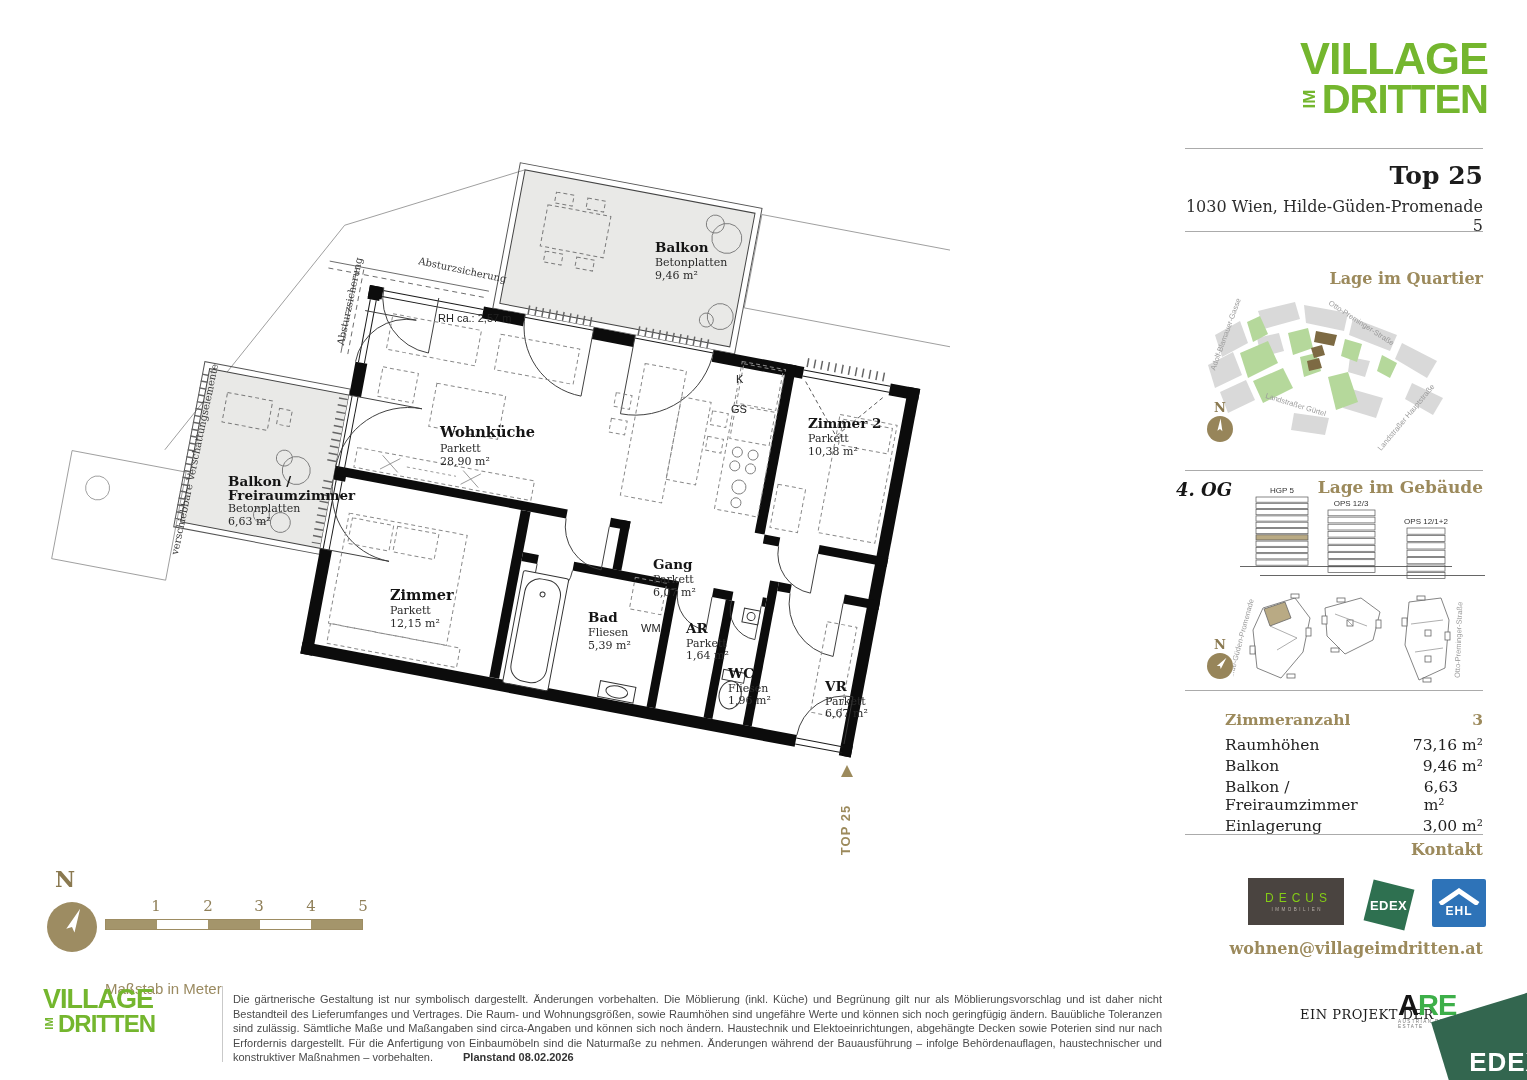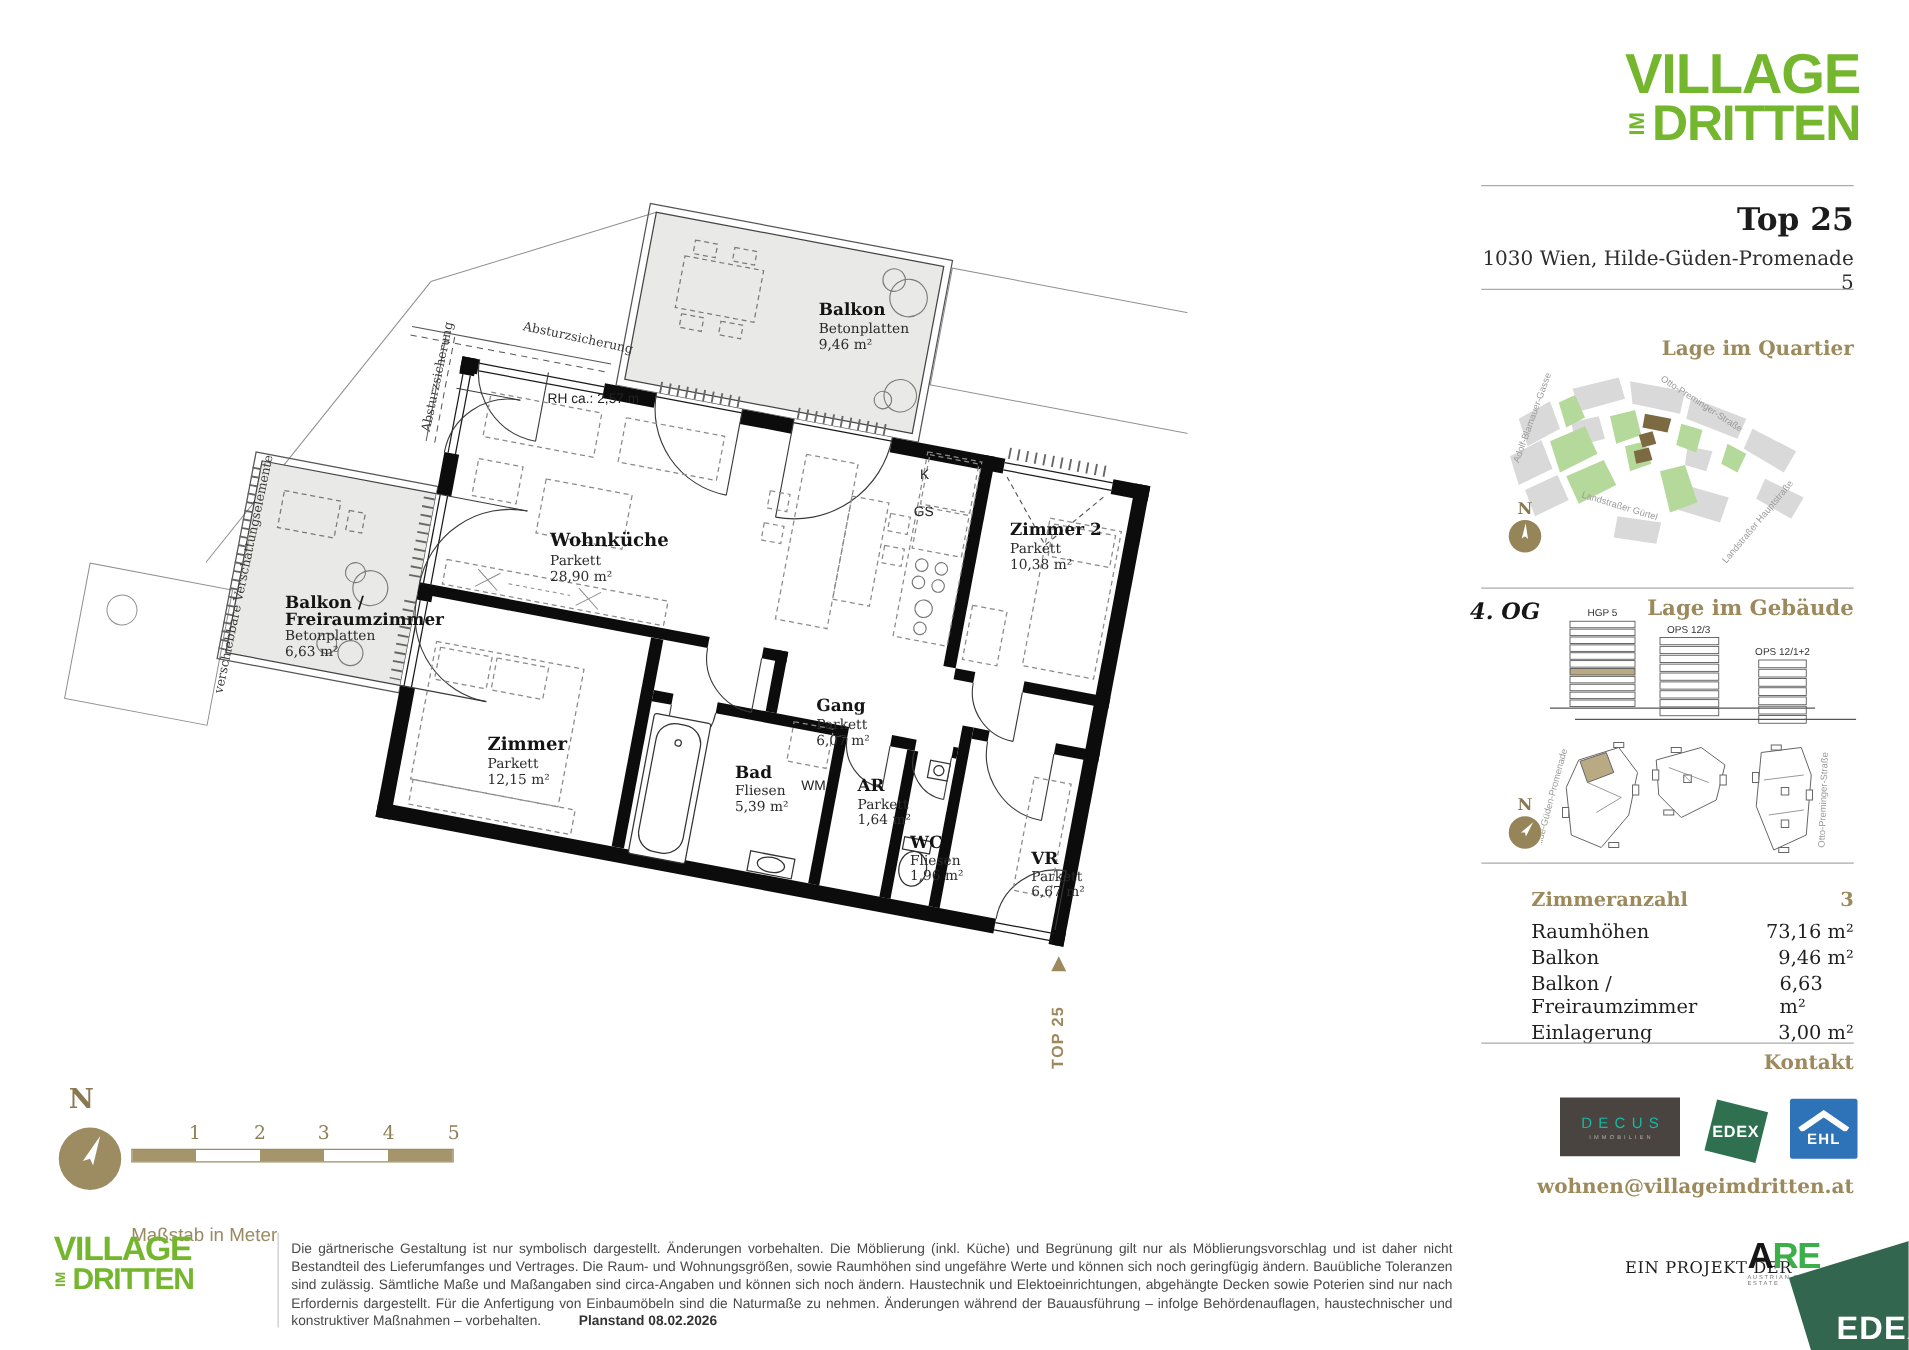--- a/index.html
+++ b/index.html
@@ -28,21 +28,21 @@
   .h-geb{top:477px;font-size:17px;font-weight:bold;}
   .h-og{position:absolute;left:1176px;top:479px;font-family:"DejaVu Serif",serif;font-weight:bold;font-size:18px;color:#161616;font-style:italic;}
   .h-kontakt{top:840px;font-size:16px;font-weight:bold;}
   
   .facts{position:absolute;left:1225px;top:710px;width:258px;font-family:"DejaVu Serif",serif;font-size:15.5px;color:#1f1f1f;}
   .facts-row{display:flex;justify-content:space-between;margin-bottom:3px;}
   .facts-row--head{color:#9c8a5c;font-weight:bold;margin-bottom:7px;}
   
   .logo-decus{position:absolute;left:1248px;top:878px;width:96px;height:47px;background:#4a4440;
     display:flex;flex-direction:column;align-items:center;justify-content:center;}
-  .decus-name{color:#14b8a6;font-size:12px;letter-spacing:5px;text-indent:5px;}
+  .decus-name{color:#84cc16;font-size:12px;letter-spacing:5px;text-indent:5px;}
   .decus-sub{color:#b7aea7;font-size:4.5px;letter-spacing:2.5px;text-indent:2.5px;margin-top:2px;}
   .logo-edex-s{position:absolute;left:1360px;top:876px;width:58px;height:58px;display:flex;align-items:center;justify-content:center;}
   .edex-sq{width:42px;height:42px;background:#2e7050;transform:rotate(14deg);display:flex;align-items:center;justify-content:center;}
   .edex-sq span{transform:rotate(-14deg);color:#fff;font-weight:800;font-size:13px;letter-spacing:.5px;}
   .logo-ehl{position:absolute;left:1432px;top:879px;width:54px;height:48px;background:#2e73b8;border-radius:2px;
     display:flex;flex-direction:column;align-items:center;justify-content:center;}
   .ehl-name{color:#fff;font-weight:800;font-size:12px;letter-spacing:1px;line-height:13px;}
   .email{position:absolute;left:1225px;top:939px;width:258px;text-align:right;font-family:"DejaVu Serif",serif;
     font-weight:bold;font-size:16px;color:#9c8a5c;}
   

